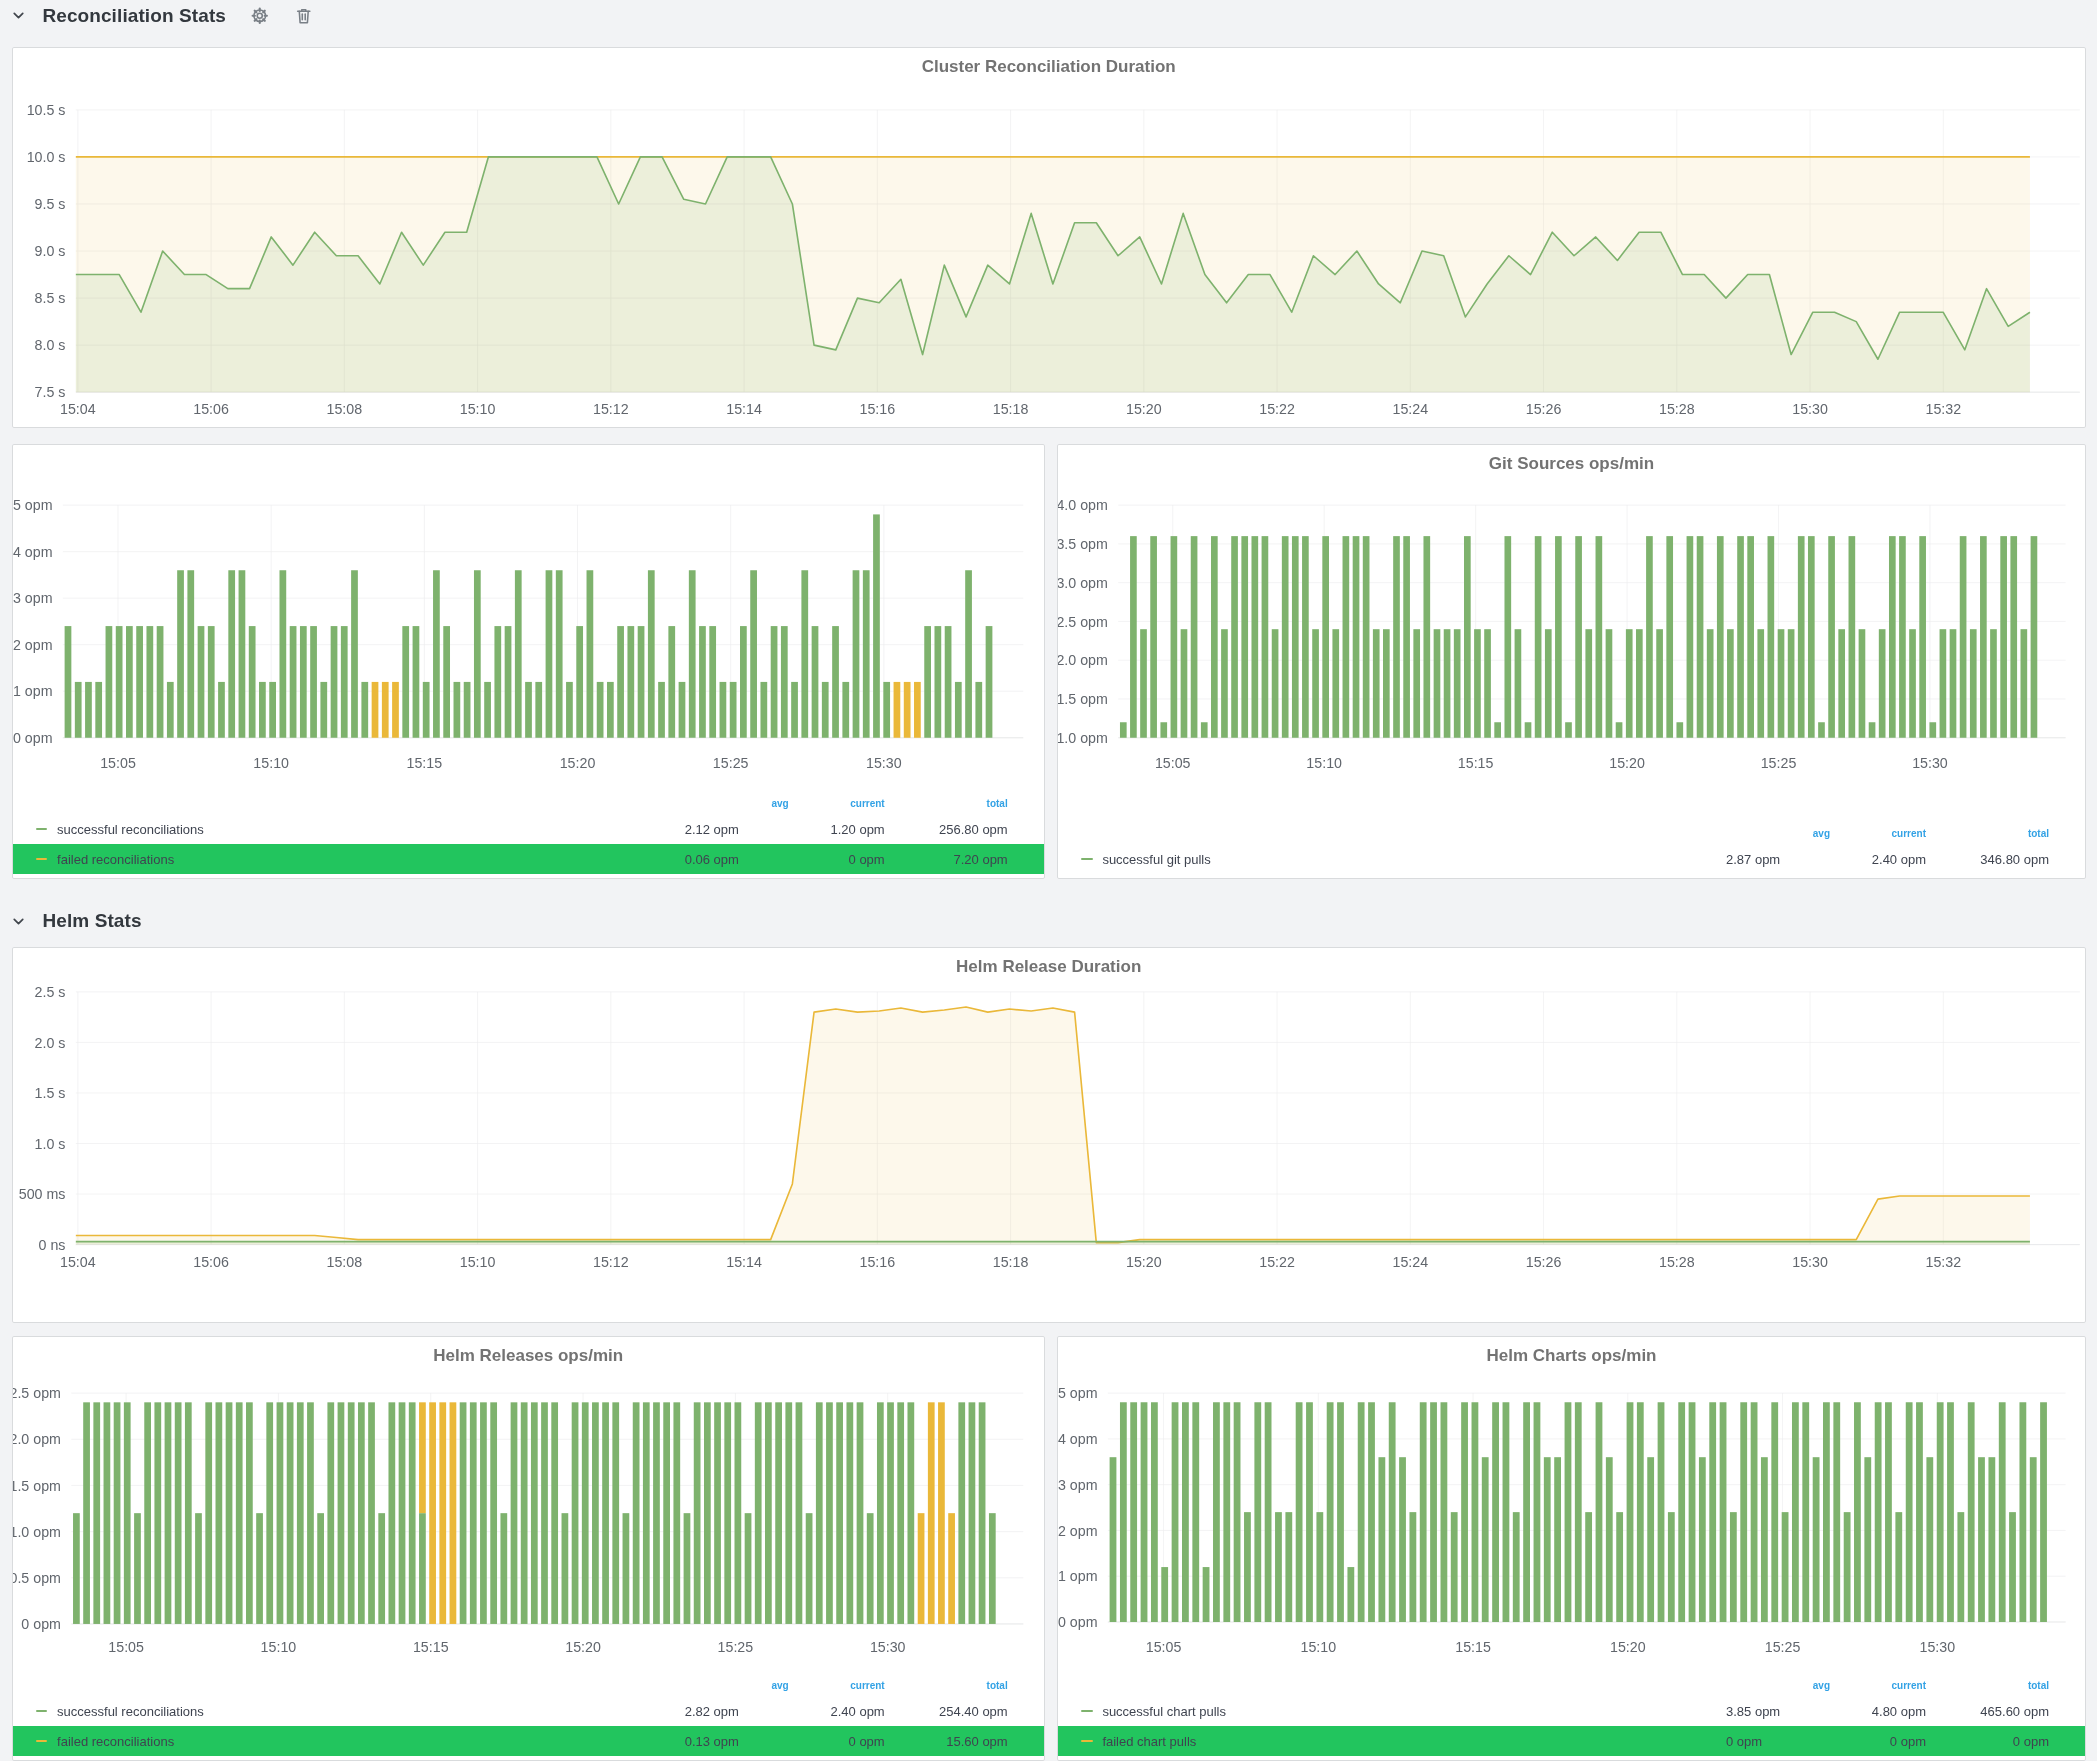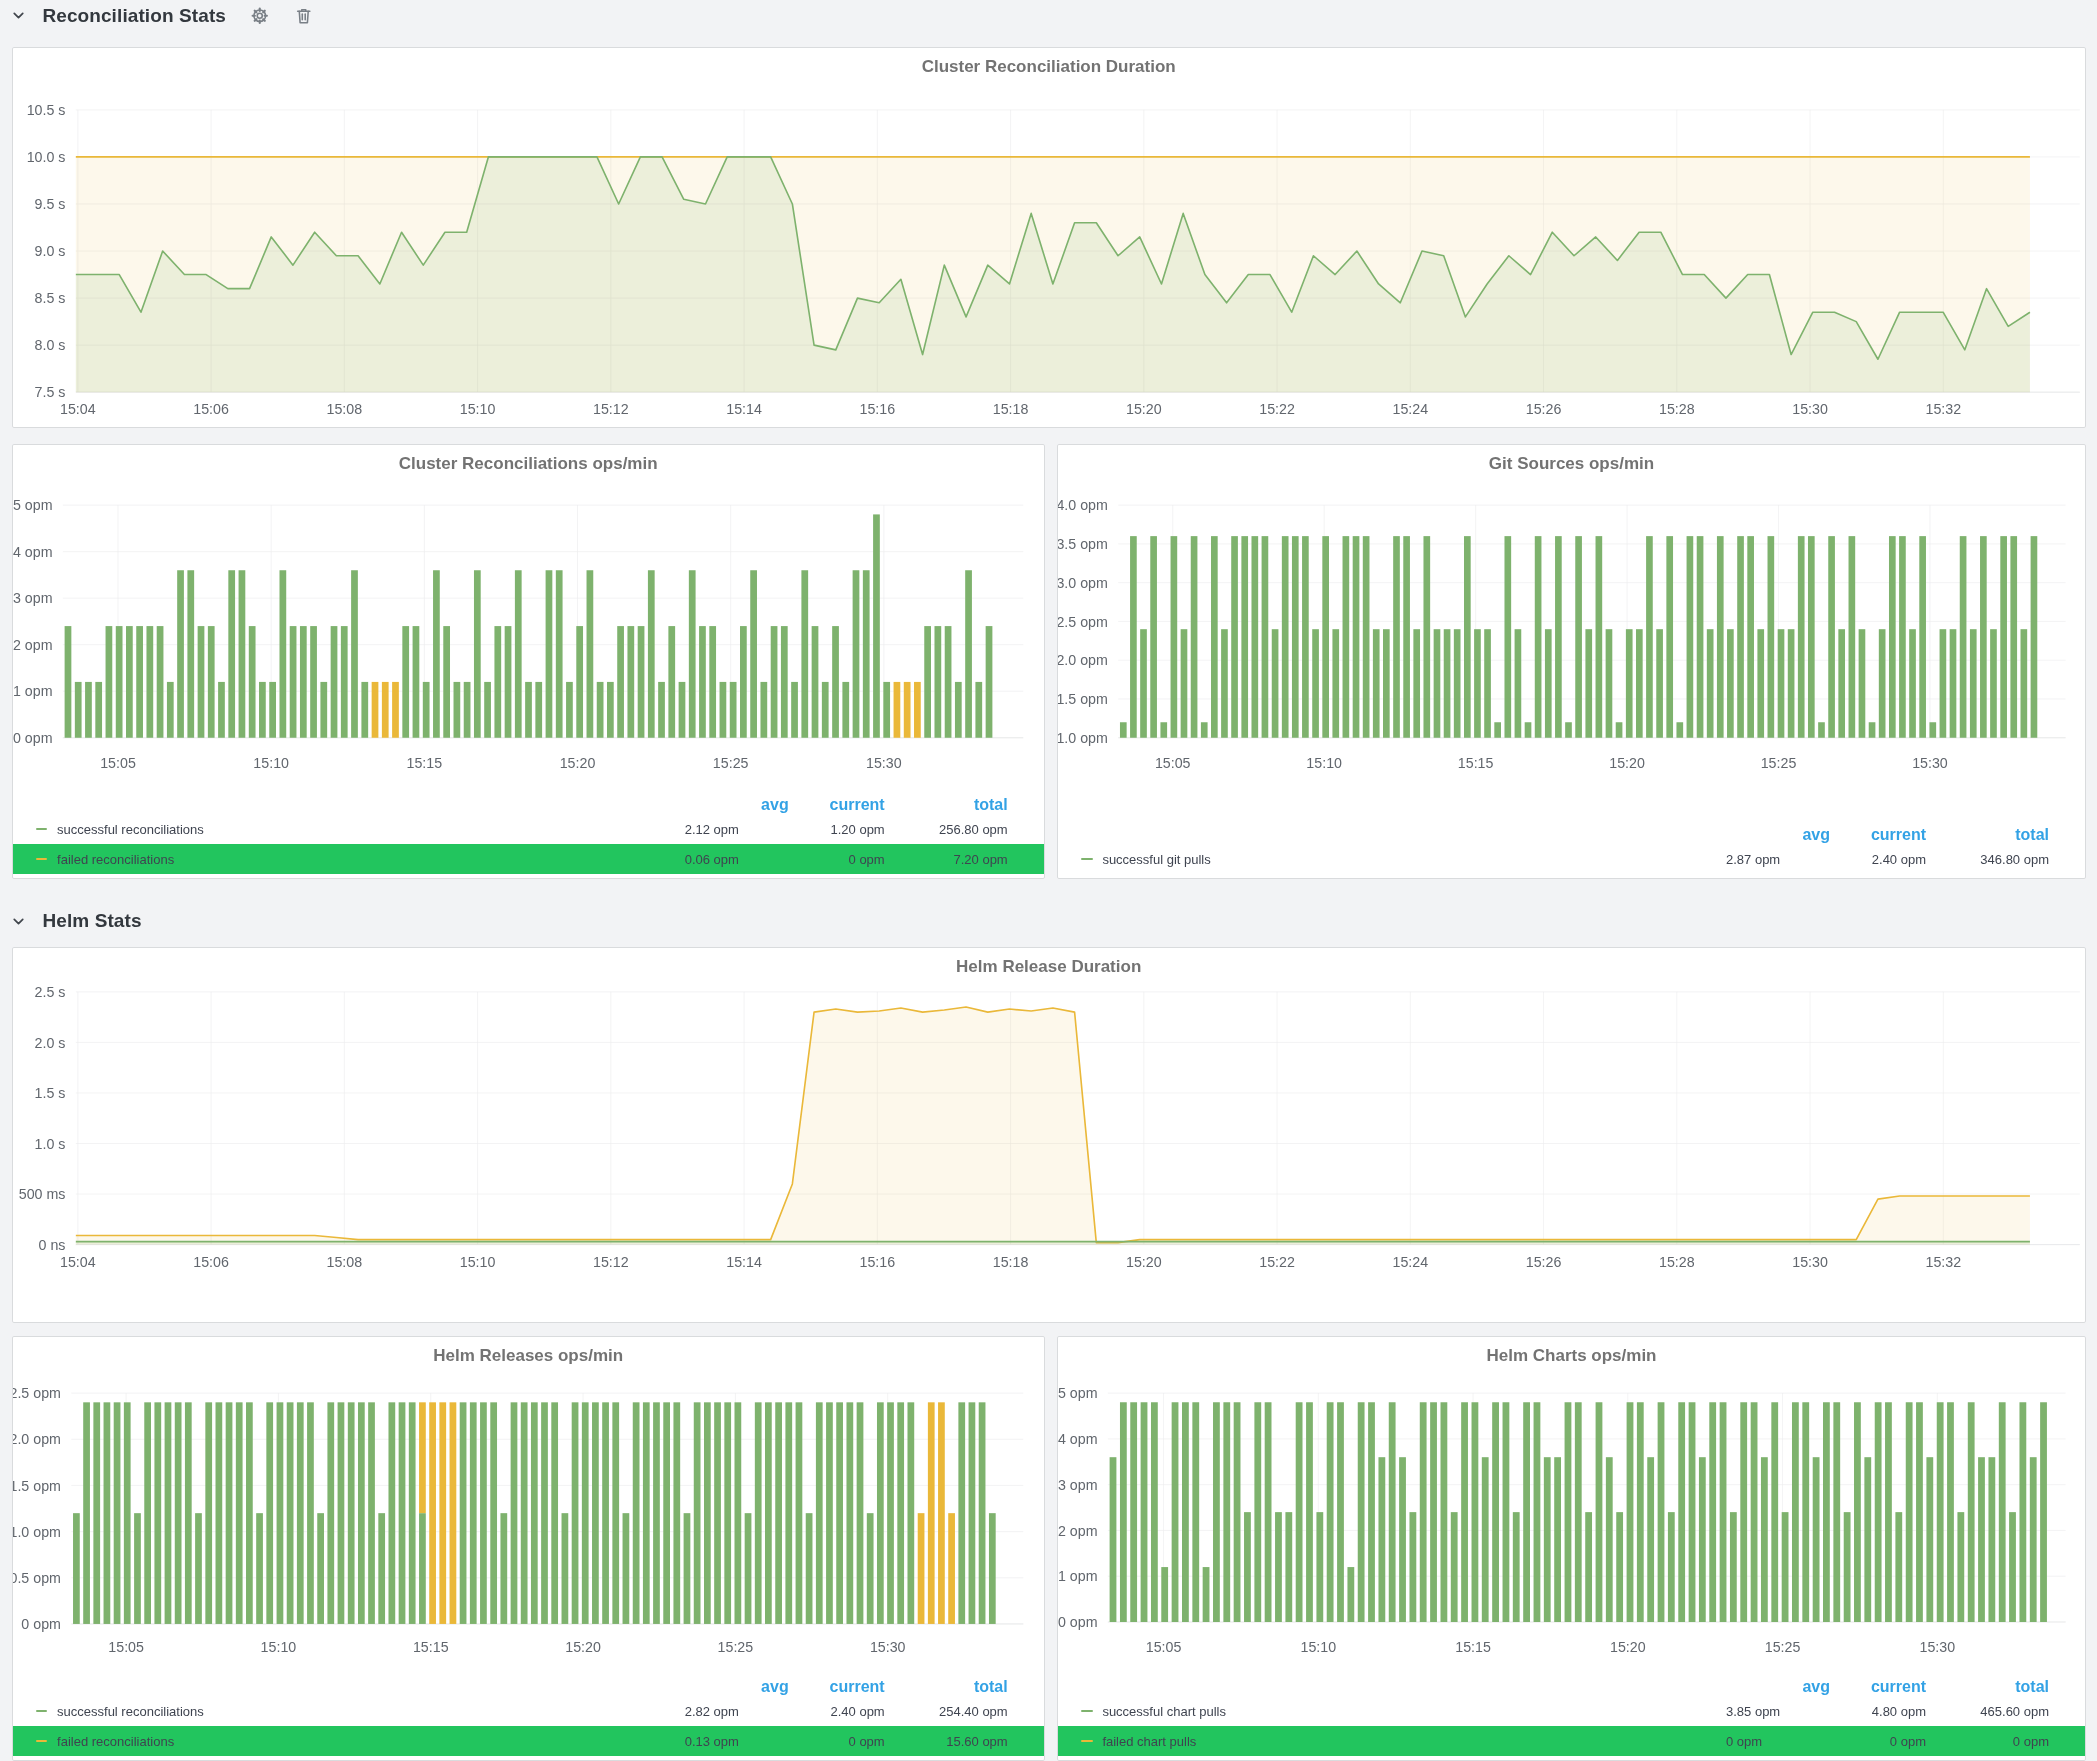--- a/index.html
+++ b/index.html
@@ -22,22 +22,22 @@
     box-sizing:border-box;
   }
   .panel-title{
     position:absolute;top:9px;left:0;right:0;text-align:center;
     font-size:17px;font-weight:600;color:#737373;cursor:pointer;
   }
   svg.chart{position:absolute;inset:0;width:100%;height:100%;}
   .ticklab{font-size:22px;fill:#61666d;font-family:"Liberation Sans","DejaVu Sans",sans-serif;}
   .legend{position:absolute;left:0;right:0;bottom:3.9px;}
   .legend-header{
-    display:flex;align-items:flex-end;height:22px;padding:0 36px 0 23px;
-    font-size:16px;font-weight:700;color:#33a2e5;
+    display:flex;align-items:center;height:22px;padding:0 36px 0 23px;
+    font-size:10px;font-weight:700;color:#33a2e5;
   }
   .legend-header .spacer{flex:1;}
   .legend-header .hcell{cursor:pointer;text-align:right;}
   .legend-row{
     display:flex;align-items:center;height:30px;padding:0 36px 0 23px;
     font-size:13px;color:#3f4450;
   }
   .legend-row.alt{background:#22c55e;}
   .dash{width:11.7px;height:2.6px;border-radius:1.3px;margin-right:9.7px;flex:0 0 auto;}
   .dash.green{background:#7EB26D;}
@@ -247,21 +247,20 @@
       <rect x="1375.5" y="366.6" width="10.4" height="86.4" fill="#EAB839"></rect>
       <rect x="1391.3" y="366.6" width="10.4" height="86.4" fill="#EAB839"></rect>
       <rect x="1407.1" y="280.2" width="10.4" height="172.8" fill="#7EB26D"></rect>
       <rect x="1422.9" y="280.2" width="10.4" height="172.8" fill="#7EB26D"></rect>
       <rect x="1438.7" y="280.2" width="10.4" height="172.8" fill="#7EB26D"></rect>
       <rect x="1454.5" y="366.6" width="10.4" height="86.4" fill="#7EB26D"></rect>
       <rect x="1470.3" y="193.8" width="10.4" height="259.2" fill="#7EB26D"></rect>
       <rect x="1486.1" y="366.6" width="10.4" height="86.4" fill="#7EB26D"></rect>
       <rect x="1501.9" y="280.2" width="10.4" height="172.8" fill="#7EB26D"></rect>
     </svg>
-  <div class="panel-title">Cluster Reconciliations ops/min</div>
   <div class="legend">
     <div class="legend-header">
       <span class="spacer"></span>
       <span class="hcell cell-avg">avg</span>
       <span class="hcell cell-current">current</span>
       <span class="hcell cell-total">total</span>
     </div>
     <div class="legend-row">
       <span class="dash green"></span>
       <span class="llabel">successful reconciliations</span>

